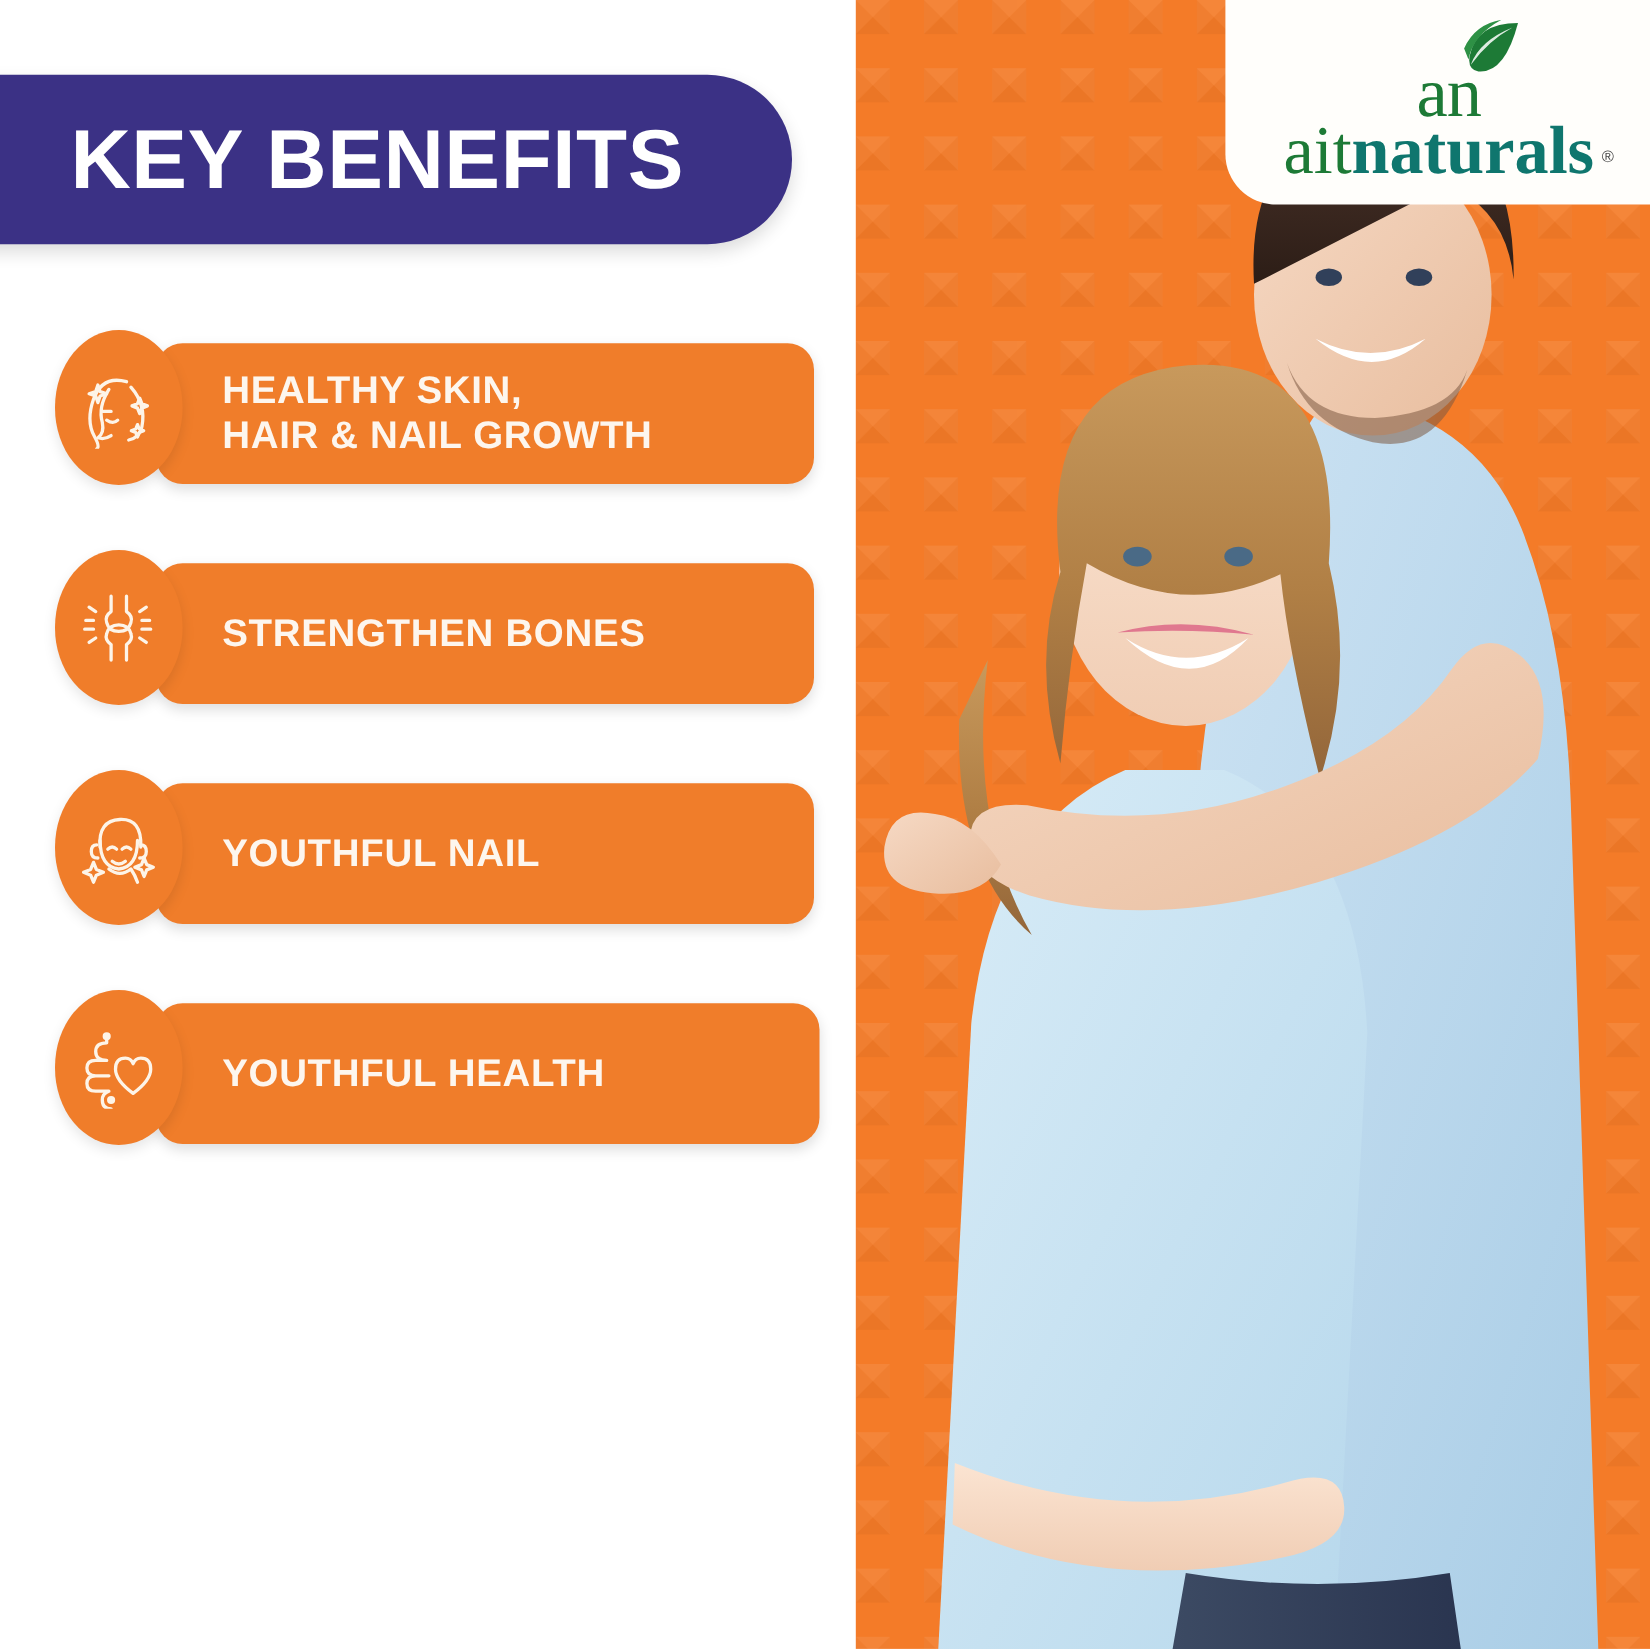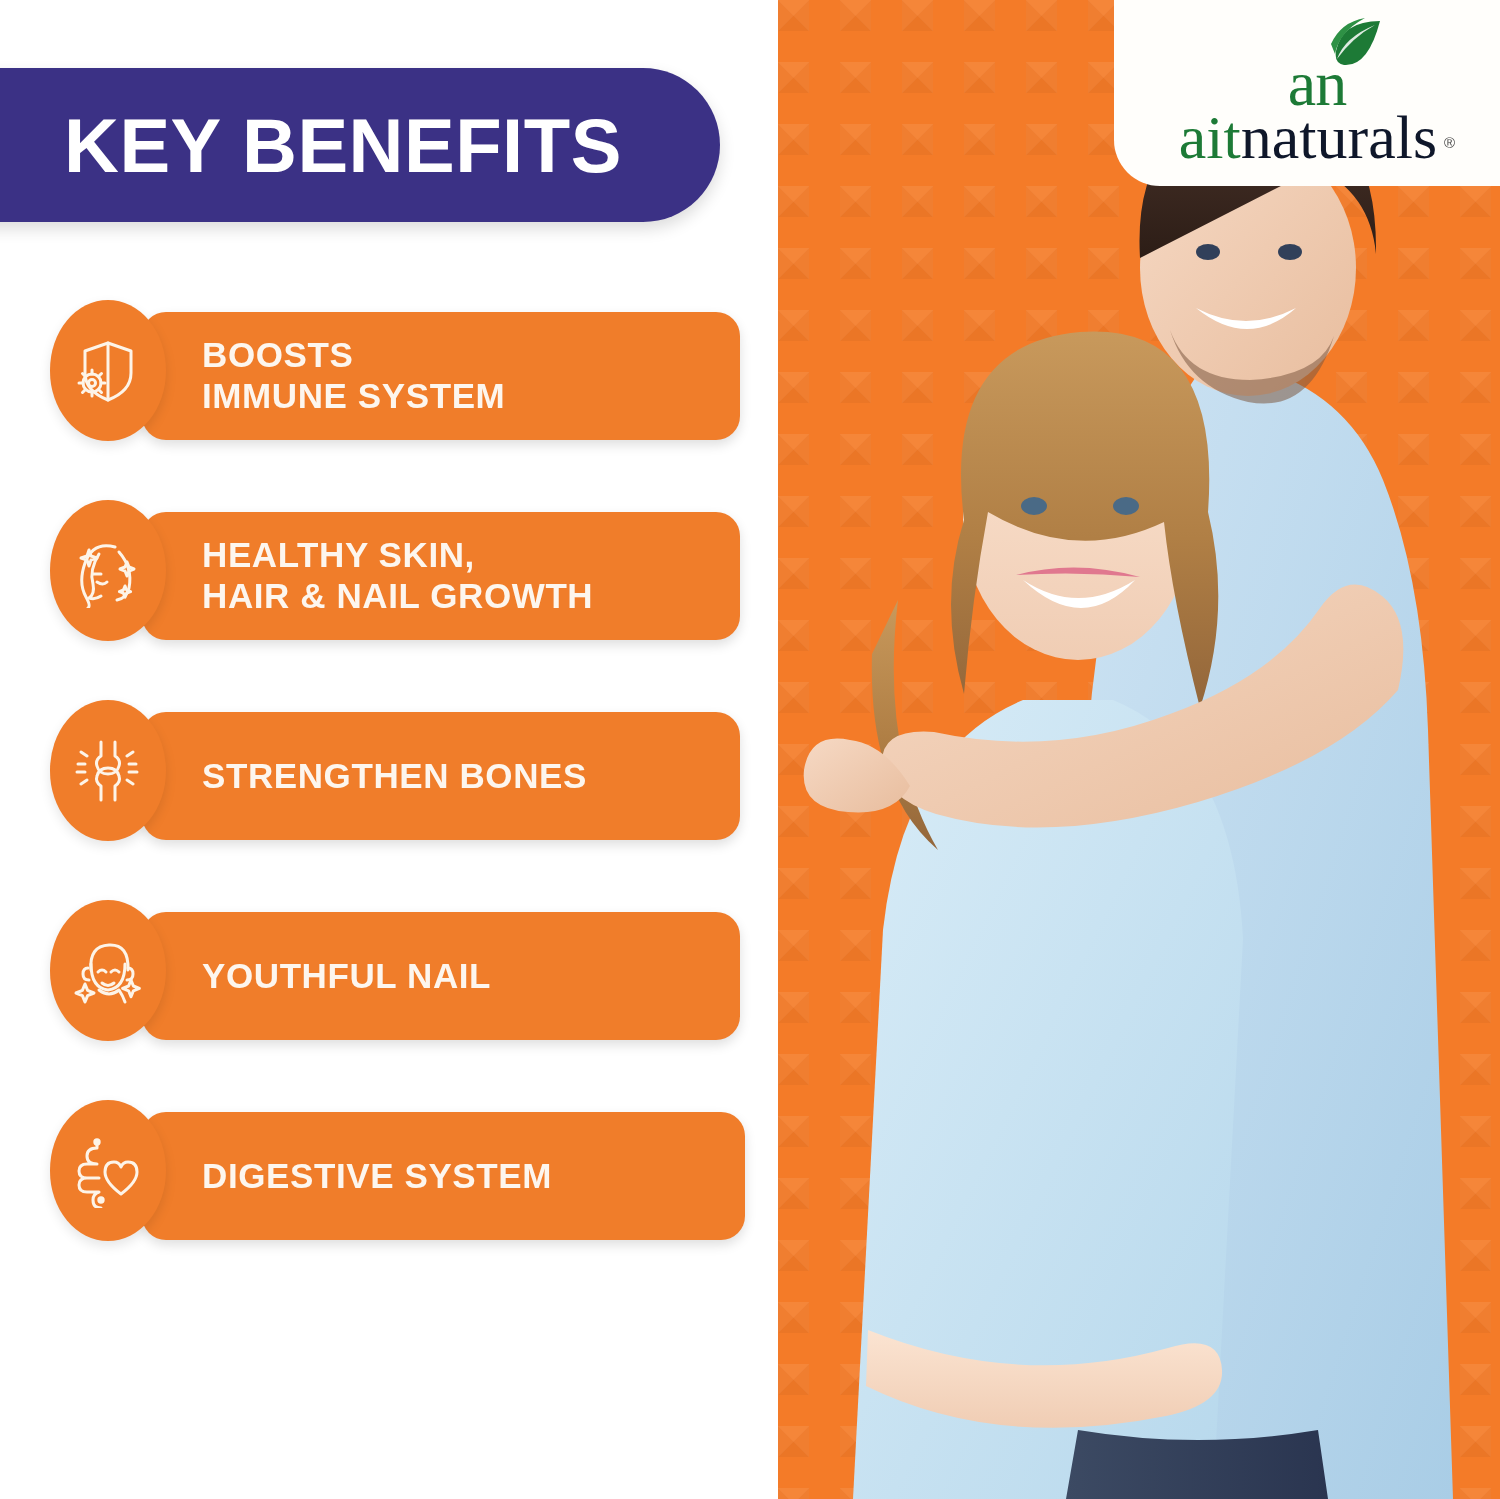--- a/index.html
+++ b/index.html
@@ -21,21 +21,21 @@
   .logo-card{position:absolute;left:1114px;top:-20px;width:406px;height:206px;
     background:#fffefb;border-bottom-left-radius:46px;z-index:6;
     display:flex;flex-direction:column;align-items:center;justify-content:flex-end;
     padding-bottom:18px;box-sizing:border-box;}
   .logo-top{position:relative;display:flex;align-items:flex-end;justify-content:flex-end;height:74px;}
   .logo-an{font-family:"Liberation Serif",serif;font-size:64px;color:#1d7a36;
     font-weight:400;line-height:.82;letter-spacing:-1px;}
   .leaf-wrap{position:absolute;left:50%;margin-left:8px;top:-18px;width:60px;height:48px;}
   .logo-bottom{display:flex;align-items:baseline;justify-content:center;margin-top:-4px;text-align:center;}
   .logo-ait{font-family:"Liberation Serif",serif;font-size:62px;color:#1d7a36;line-height:1;}
-  .logo-naturals{font-family:"Liberation Serif",serif;font-size:62px;color:#0f172a;line-height:1;}
+  .logo-naturals{font-family:"Liberation Serif",serif;font-size:62px;color:#0f766e;line-height:1;font-weight:bold;}
   .logo-reg{font-family:"Liberation Sans",sans-serif;font-size:15px;color:#4a4a4a;
     margin-left:7px;align-self:flex-start;position:relative;top:28px;}
 
   
   .kb-banner{position:absolute;left:-20px;top:68px;width:740px;height:154px;
     background:#3b3185;border-radius:0 78px 78px 0;
     box-shadow:0 7px 16px rgba(0,0,0,.14);z-index:5;
     display:flex;align-items:center;}
   .kb-title{color:#ffffff;font-size:76px;font-weight:bold;letter-spacing:.5px;
     margin-left:84px;font-family:"Liberation Sans",sans-serif;white-space:nowrap;}
@@ -149,35 +149,20 @@
       <span class="logo-reg">®</span>
     </div>
   </div>
 
   <div class="kb-banner">
     <span class="kb-title">KEY BENEFITS</span>
   </div>
 
   <div class="benefits">
 
-    <div class="row">
-      <div class="pill" style="width:598px">
-        <span class="pill-label">BOOSTS
-IMMUNE SYSTEM</span>
-      </div>
-      <div class="badge">
-        <svg width="74" height="74" viewBox="0 0 74 74" fill="none" stroke="#fdf4e8" stroke-width="3" stroke-linecap="round" stroke-linejoin="round">
-          <path d="M37 9 L60 17 v22 q0 18 -23 27 q-23 -9 -23 -27 V17z"></path>
-          <path d="M37 9 v57"></path>
-          <circle cx="21" cy="49" r="9"></circle>
-          <circle cx="21" cy="49" r="3.5"></circle>
-          <path d="M21 40v-4M21 58v4M12 49H8M30 49h4M14.5 42.5l-3-3M27.5 55.5l3 3M27.5 42.5l3-3M14.5 55.5l-3 3"></path>
-        </svg>
-      </div>
-    </div>
 
     <div class="row">
       <div class="pill" style="width:598px">
         <span class="pill-label">HEALTHY SKIN,
 HAIR &amp; NAIL GROWTH</span>
       </div>
       <div class="badge">
         <svg width="74" height="74" viewBox="0 0 74 74" fill="none" stroke="#fdf4e8" stroke-width="3" stroke-linecap="round" stroke-linejoin="round">
           <path d="M44 13 q-22 -6 -30 16 q-7 20 1 34 q5 9 2 11"></path>
           <path d="M28 20 q-10 16 -6 30 q2 10 -4 14 q6 2 12 -2"></path>
@@ -219,21 +204,21 @@
           <path d="M28 56 q10 8 20 0 q4 6 6 12"></path>
           <path d="M14 50 l2.6 6.4 l6.4 2.6 l-6.4 2.6 l-2.6 6.4 l-2.6-6.4 l-6.4-2.6 l6.4-2.6z"></path>
           <path d="M60 46 l2.4 6 l6 2.4 l-6 2.4 l-2.4 6 l-2.4-6 l-6-2.4 l6-2.4z"></path>
         </svg>
       </div>
     </div>
 
 
     <div class="row">
       <div class="pill" style="width:603px">
-        <span class="pill-label">DIGESTIVE SYSTEM</span>
+        <span class="pill-label">YOUTHFUL HEALTH</span>
       </div>
       <div class="badge">
         <svg width="74" height="74" viewBox="0 0 74 74" fill="none" stroke="#fdf4e8" stroke-width="3" stroke-linecap="round" stroke-linejoin="round">
           <path d="M26 8 v6 q-10 0 -10 8 q0 8 10 8 H16 q-8 0 -8 7 q0 7 8 7 h12
                    H16 q-8 0 -8 7 q0 7 8 7 h12 q-6 2 -6 8 q0 8 8 8 v6"></path>
           <circle cx="26" cy="8" r="2.2" fill="#fdf4e8"></circle>
           <circle cx="30" cy="66" r="2.2" fill="#fdf4e8"></circle>
           <path d="M50 60 q-16 -12 -16 -22 q0 -10 9 -10 q5 0 7 5 q2 -5 7 -5 q9 0 9 10 q0 10 -16 22z"></path>
         </svg>
       </div>

